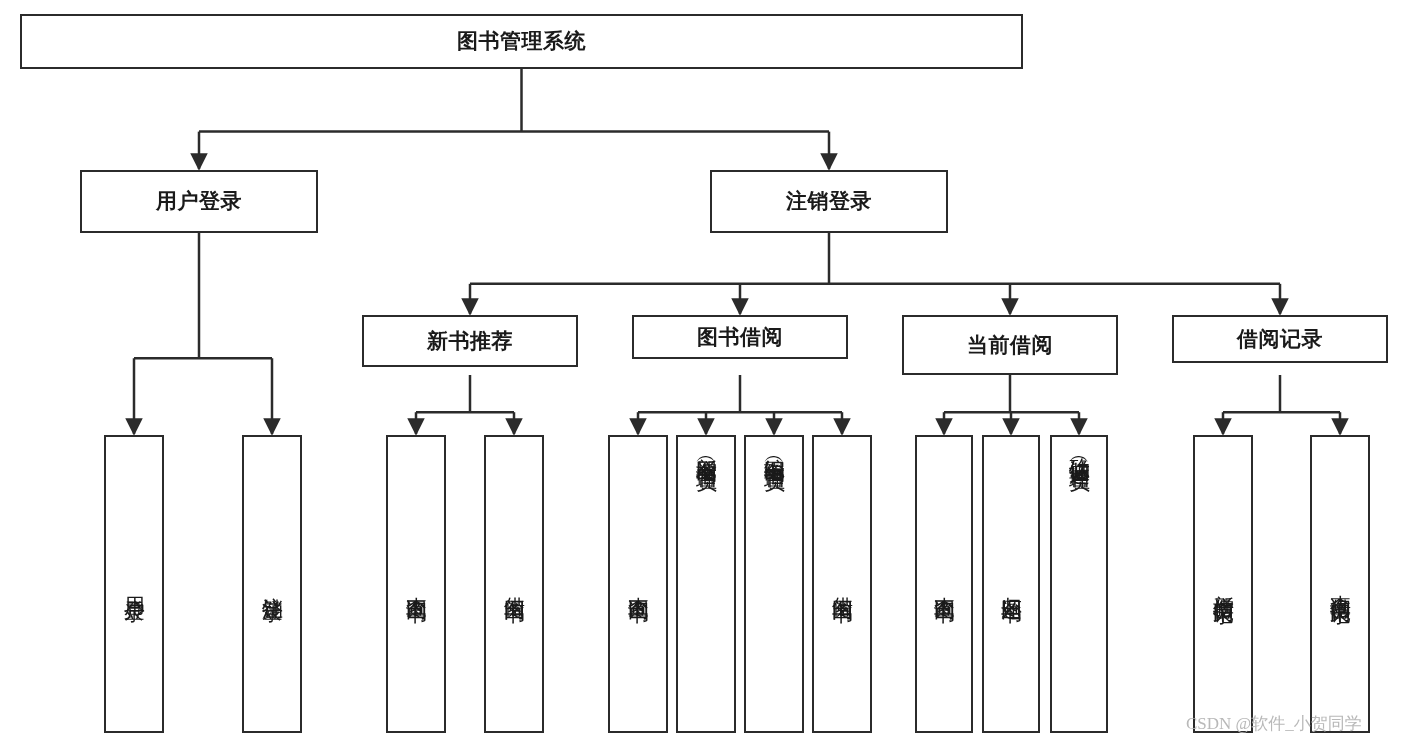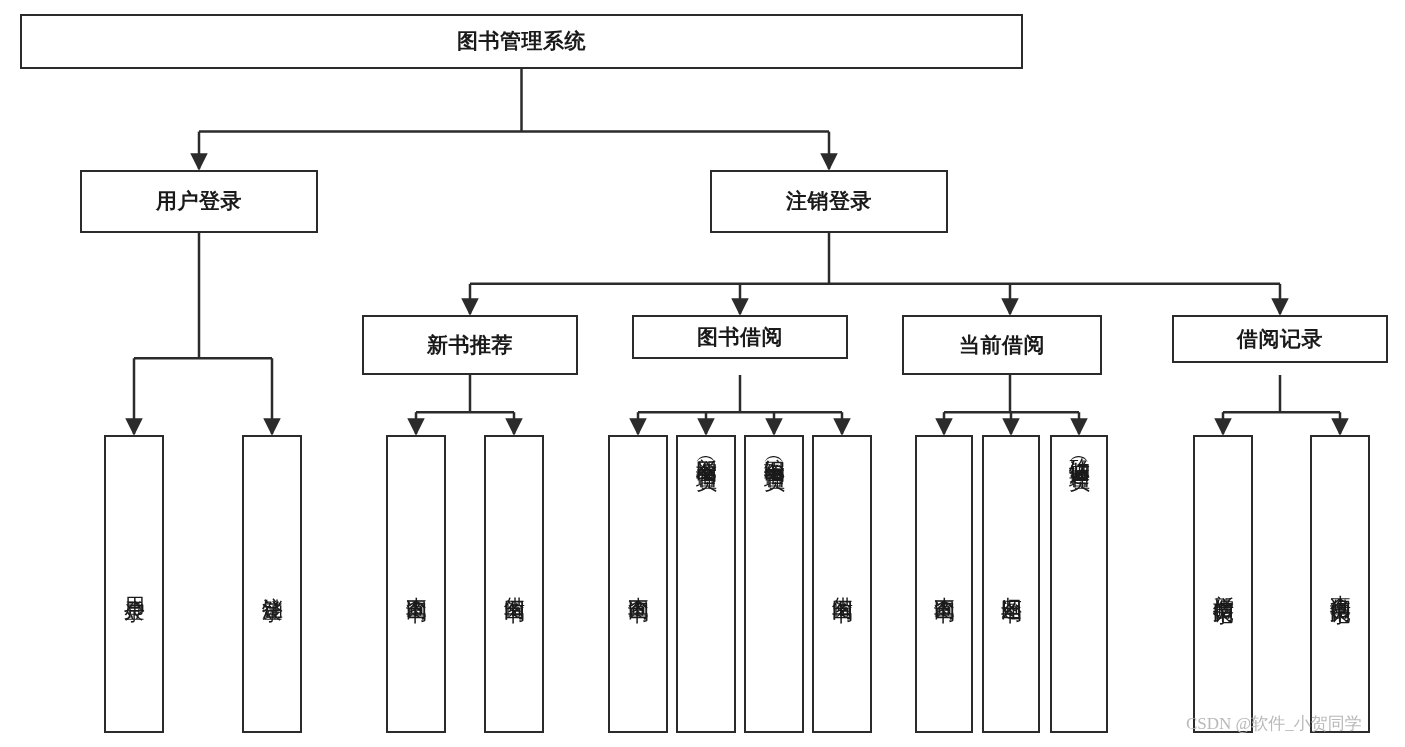--- a/index.html
+++ b/index.html
@@ -124,27 +124,27 @@
   <div id="nodes">
       <div class="node h-node" style="left: 20px; top: 14px; width: 1003px; height: 55px;">
         <span class="node-label">图书管理系统</span>
       </div>
       <div class="node h-node" style="left: 80px; top: 170px; width: 238px; height: 63px;">
         <span class="node-label">用户登录</span>
       </div>
       <div class="node h-node" style="left: 710px; top: 170px; width: 238px; height: 63px;">
         <span class="node-label">注销登录</span>
       </div>
-      <div class="node h-node" style="left: 362px; top: 315px; width: 216px; height: 60px;">
+      <div class="node h-node" style="left: 362px; top: 315px; width: 216px; height: 52px;">
         <span class="node-label">新书推荐</span>
       </div>
       <div class="node h-node" style="left: 632px; top: 315px; width: 216px; height: 44px; align-items: center;">
         <span class="node-label">图书借阅</span>
       </div>
-      <div class="node h-node" style="left: 902px; top: 315px; width: 200px; height: 60px;">
+      <div class="node h-node" style="left: 902px; top: 315px; width: 216px; height: 60px;">
         <span class="node-label">当前借阅</span>
       </div>
       <div class="node h-node" style="left: 1172px; top: 315px; width: 216px; height: 48px;">
         <span class="node-label">借阅记录</span>
       </div>
       <div class="node v-node center-v" style="left: 104px; top: 435px; width: 60px; height: 298px;">
         <span class="node-label">用户登录</span>
       </div>
       <div class="node v-node center-v" style="left: 242px; top: 435px; width: 60px; height: 298px;">
         <span class="node-label">注销登录</span>

